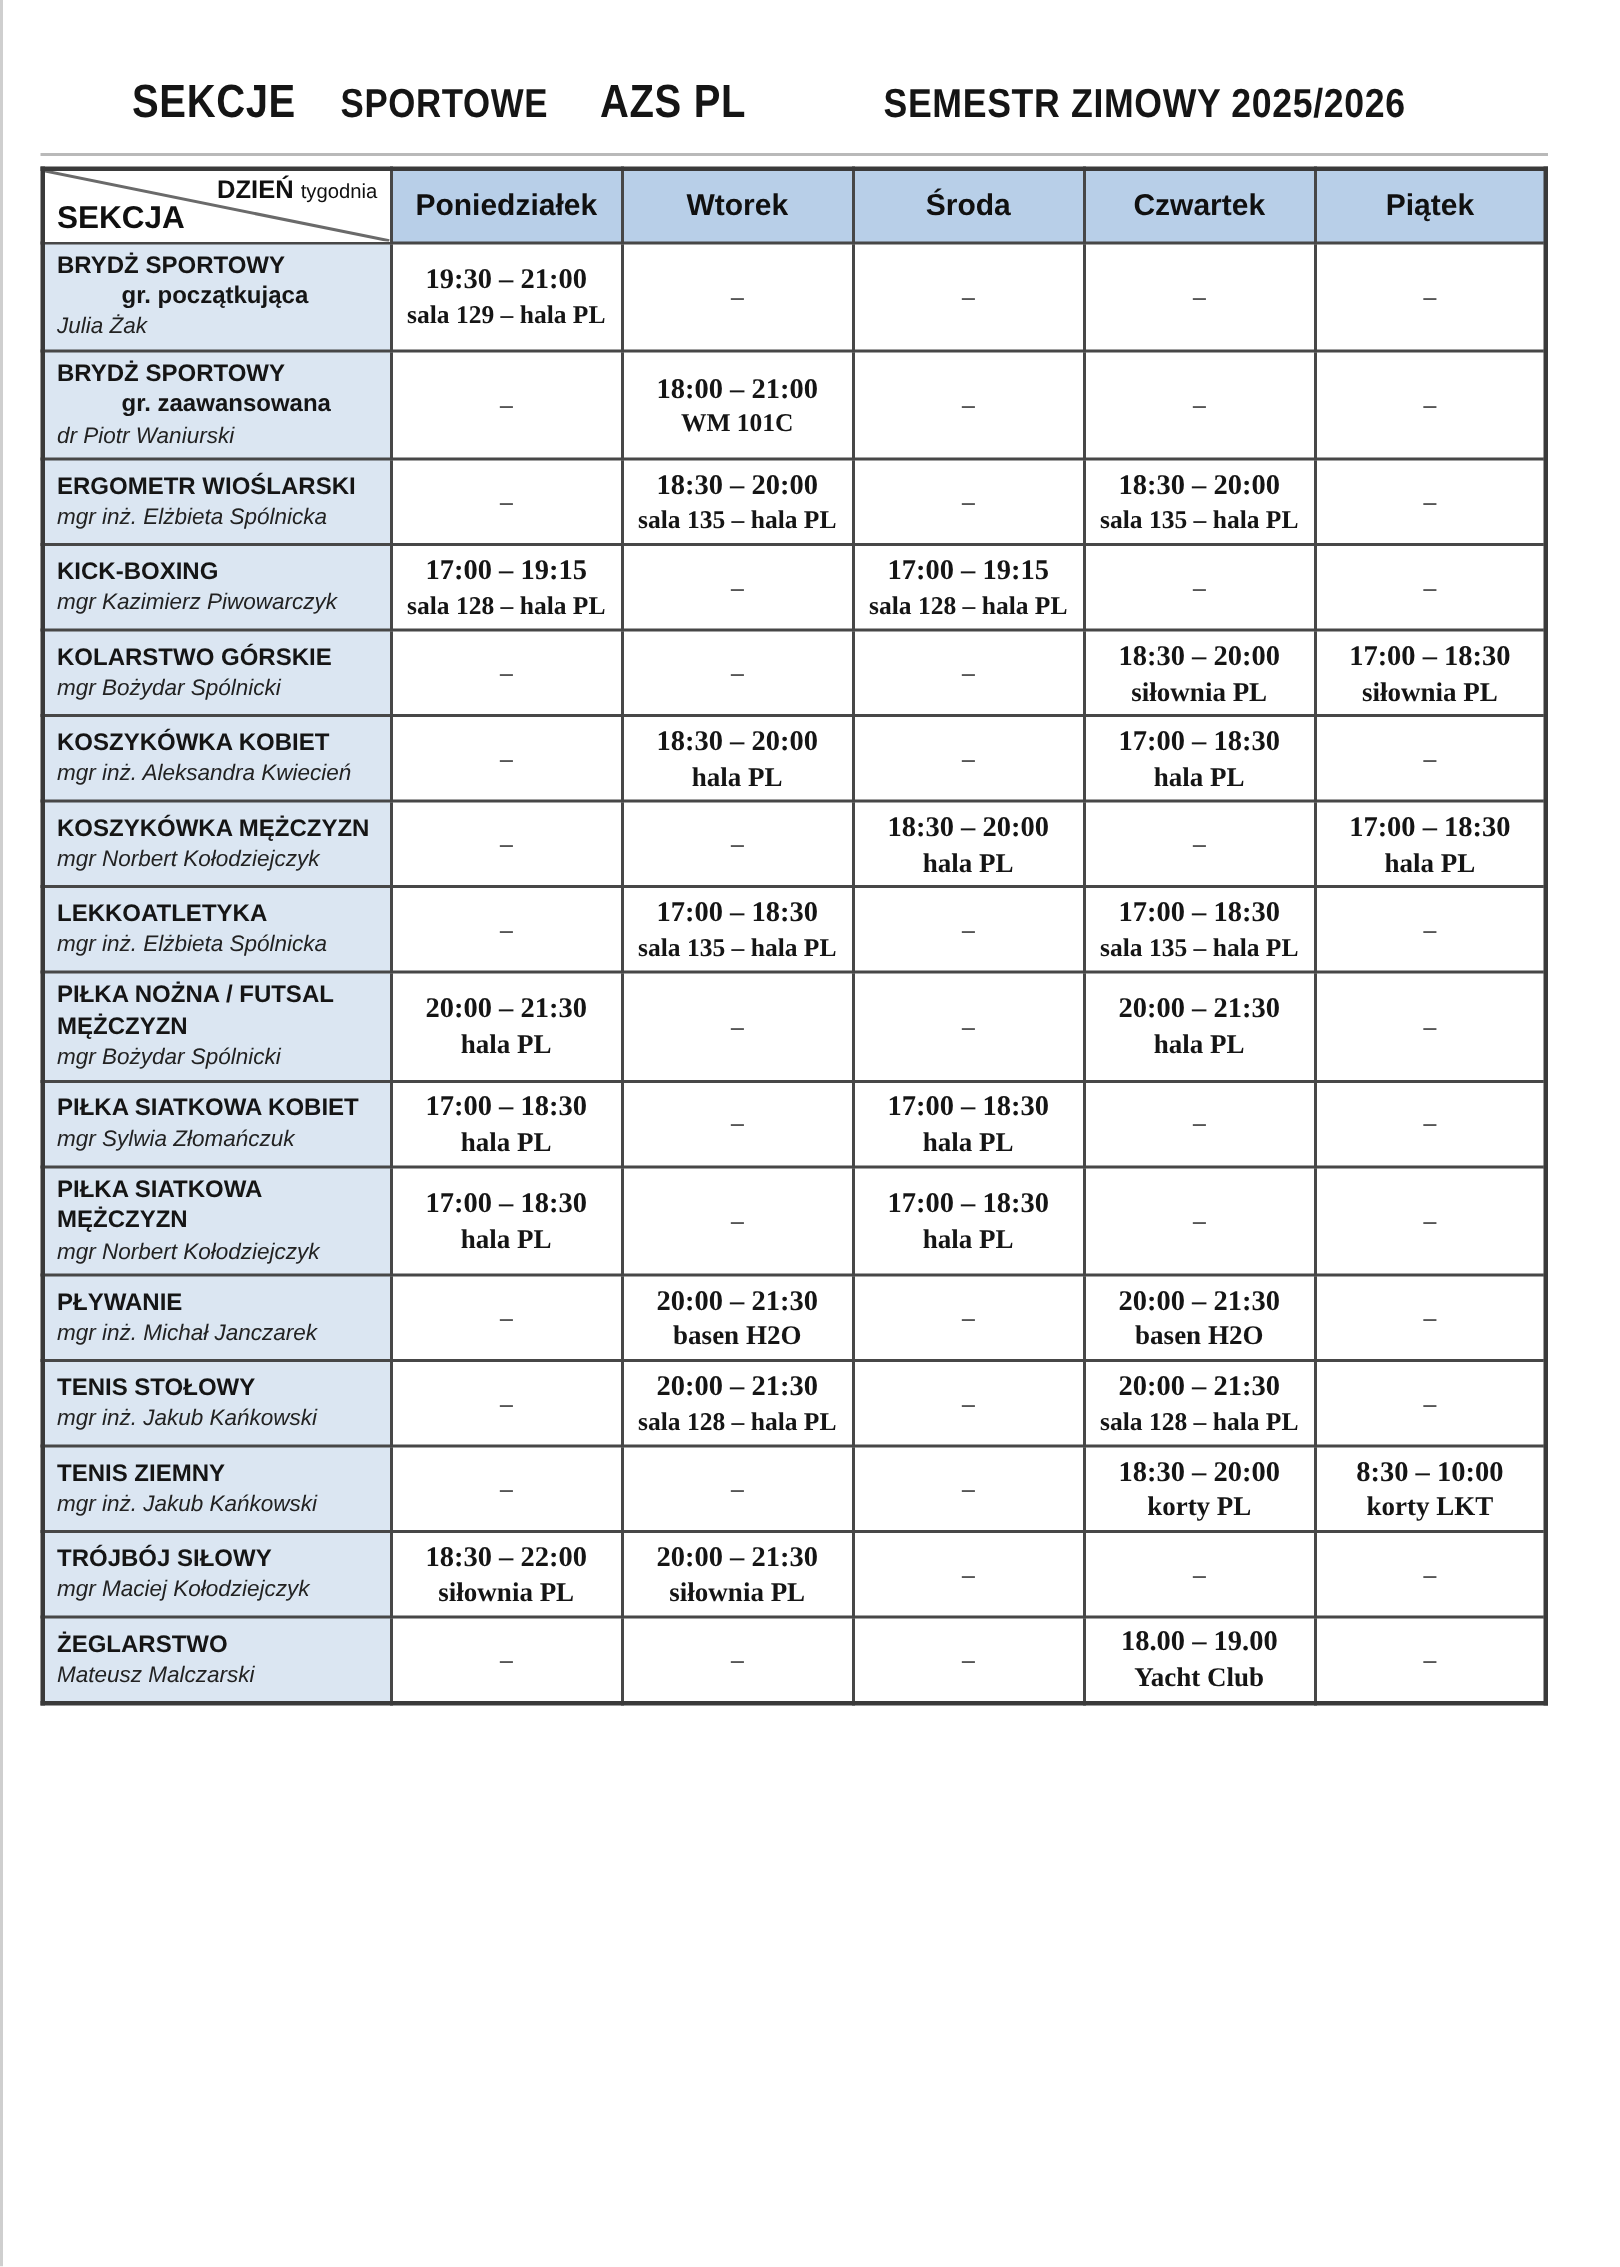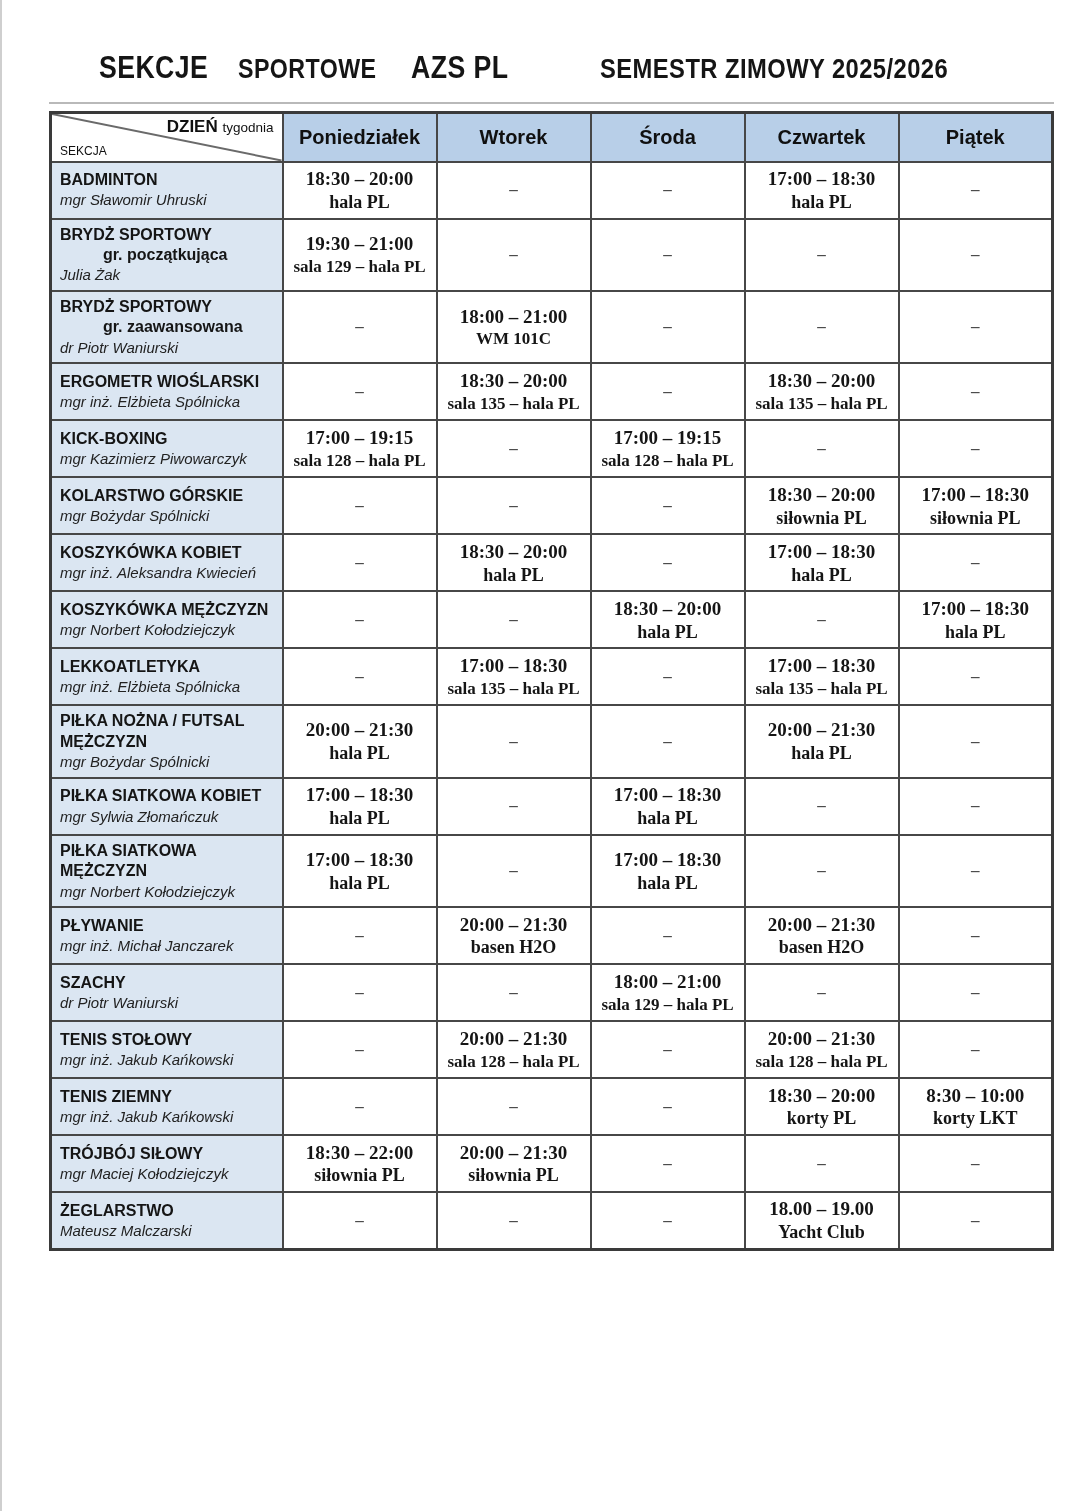--- a/index.html
+++ b/index.html
@@ -8,21 +8,21 @@
     --border:#474747;
     --text:#151515;
   }
   *{box-sizing:border-box;margin:0;padding:0;}
   html,body{background:#ffffff;}
   body{
     width:1080px;height:1511px;overflow:hidden;position:relative;
     font-family:"Liberation Sans",sans-serif;color:var(--text);
   }
   .scan-edge-left{position:absolute;left:0;top:0;width:2px;height:100%;background:#cfcfcf;}
-  .page{padding:50px 35px 0 49px;border-radius:32px;}
+  .page{padding:50px 35px 0 27px;border-radius:32px;}
 
   
   .title-row{
     display:flex;align-items:baseline;justify-content:center;
     gap:76px;margin:0 0 0 0;padding-left:0;white-space:nowrap;
   }
   .title-left{display:flex;align-items:baseline;gap:12px;}
   .tword{display:inline-block;transform:scaleX(.86);transform-origin:left center;font-weight:bold;letter-spacing:.5px;}
   .t-big{font-size:31px;}
   .t-mid{font-size:27px;}
@@ -37,21 +37,21 @@
   table{border:3px solid #3a3a3a;}
 
   thead th{
     background:var(--header-bg);height:49px;
     font-size:20px;font-weight:bold;text-align:center;color:#101010;
   }
   thead th.corner{background:#ffffff;position:relative;padding:0;}
   .corner svg{position:absolute;inset:0;width:100%;height:100%;}
   .corner-top{position:absolute;top:3px;right:8px;font-size:17px;font-weight:bold;}
   .corner-top .suffix{font-size:13.5px;font-weight:normal;}
-  .corner-bottom{position:absolute;bottom:3px;left:8px;font-size:12px;font-weight:normal;}
+  .corner-bottom{position:absolute;bottom:3px;left:8px;font-size:21px;font-weight:bold;}
 
   tbody th.sec{
     background:var(--section-bg);text-align:left;padding:5px 8px;height:57px;
   }
   .sec-name{font-size:16px;font-weight:bold;line-height:1.28;}
   .sec-group{font-size:16px;font-weight:bold;line-height:1.28;margin-left:43px;}
   .sec-inst{font-size:15px;font-style:italic;font-weight:normal;line-height:1.3;color:#222;}
 
   tbody td{
     background:#ffffff;text-align:center;padding:3px 4px;
@@ -101,37 +101,20 @@
         <th>Poniedziałek</th>
         <th>Wtorek</th>
         <th>Środa</th>
         <th>Czwartek</th>
         <th>Piątek</th>
       </tr>
     </thead>
     <tbody id="rows-body">
         <tr>
           <th class="sec">
-            <div class="sec-name">BADMINTON</div>
-            <div class="sec-inst">mgr Sławomir Uhruski</div>
-          </th>
-          <td>
-            <div class="slot-time">18:30 – 20:00</div>
-            <div class="slot-place">hala PL</div>
-          </td>
-          <td><span class="dash">–</span></td>
-          <td><span class="dash">–</span></td>
-          <td>
-            <div class="slot-time">17:00 – 18:30</div>
-            <div class="slot-place">hala PL</div>
-          </td>
-          <td><span class="dash">–</span></td>
-        </tr>
-        <tr>
-          <th class="sec">
             <div class="sec-name">BRYDŻ SPORTOWY</div>
             <div class="sec-group">gr. początkująca</div>
             <div class="sec-inst">Julia Żak</div>
           </th>
           <td>
             <div class="slot-time">19:30 – 21:00</div>
             <div class="slot-place small">sala 129 – hala PL</div>
           </td>
           <td><span class="dash">–</span></td>
           <td><span class="dash">–</span></td>
@@ -318,34 +301,20 @@
           </td>
           <td><span class="dash">–</span></td>
           <td>
             <div class="slot-time">20:00 – 21:30</div>
             <div class="slot-place">basen H2O</div>
           </td>
           <td><span class="dash">–</span></td>
         </tr>
         <tr>
           <th class="sec">
-            <div class="sec-name">SZACHY</div>
-            <div class="sec-inst">dr Piotr Waniurski</div>
-          </th>
-          <td><span class="dash">–</span></td>
-          <td><span class="dash">–</span></td>
-          <td>
-            <div class="slot-time">18:00 – 21:00</div>
-            <div class="slot-place small">sala 129 – hala PL</div>
-          </td>
-          <td><span class="dash">–</span></td>
-          <td><span class="dash">–</span></td>
-        </tr>
-        <tr>
-          <th class="sec">
             <div class="sec-name">TENIS STOŁOWY</div>
             <div class="sec-inst">mgr inż. Jakub Kańkowski</div>
           </th>
           <td><span class="dash">–</span></td>
           <td>
             <div class="slot-time">20:00 – 21:30</div>
             <div class="slot-place small">sala 128 – hala PL</div>
           </td>
           <td><span class="dash">–</span></td>
           <td>

